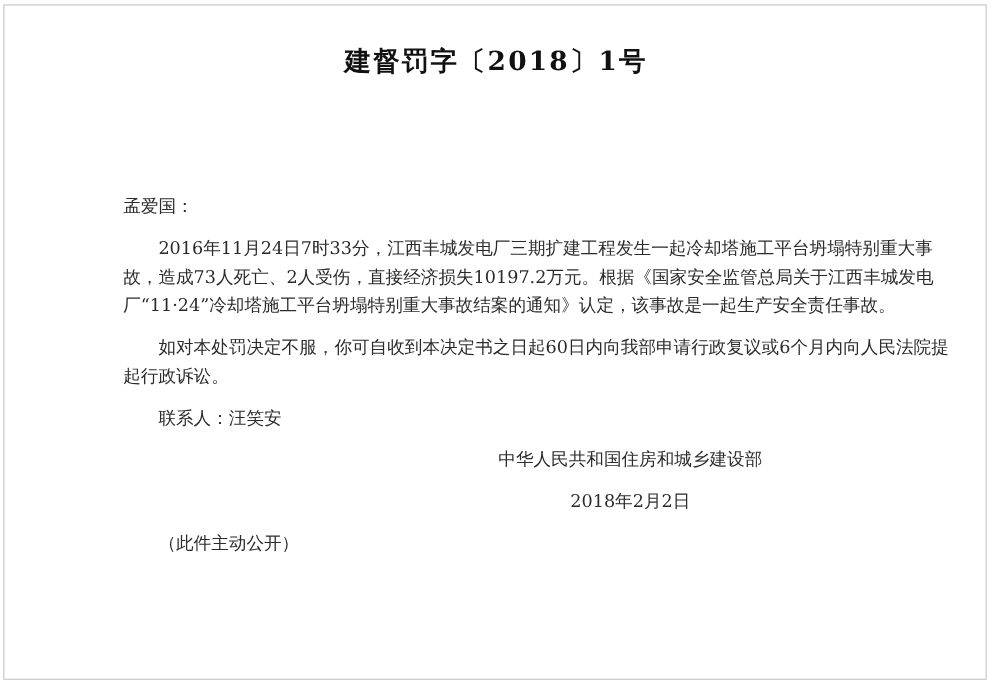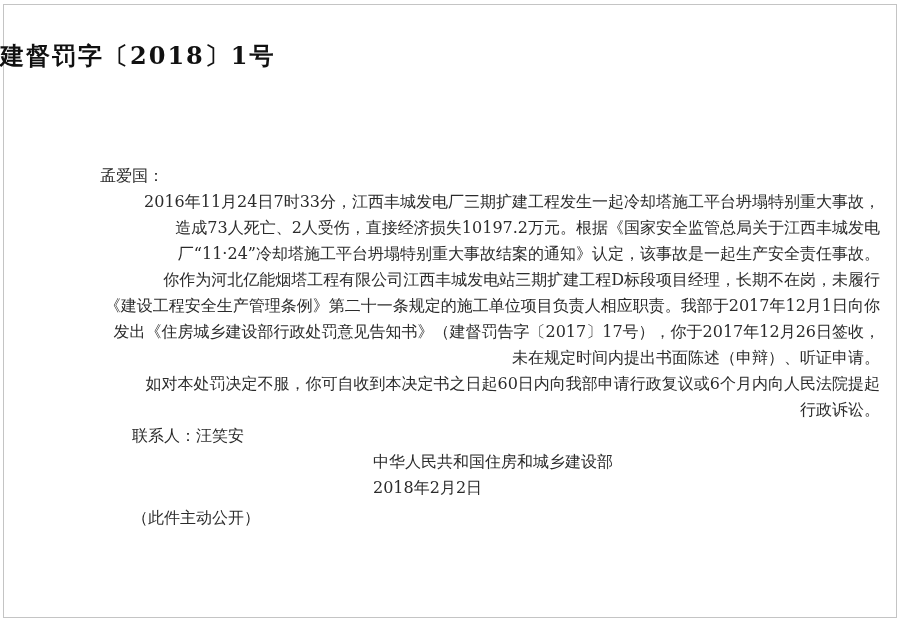--- a/index.html
+++ b/index.html
@@ -28,72 +28,72 @@
     bottom: 3px;
     border: 1px solid #c4c4c4;
     pointer-events: none;
   }
   .doc-title {
     position: absolute;
     top: 40px;
     left: 0;
     width: 100%;
     margin: 0;
-    text-align: left;
+    text-align: center;
     font-size: 24px;
     font-weight: bold;
     letter-spacing: 2px;
     color: #111111;
   }
   .content {
     position: absolute;
     left: 100px;
     top: 163px;
     width: 780px;
     font-size: 16px;
     line-height: 26px;
     color: #2b2b2b;
   }
-  .content p { margin: 0; }
+  .content p { margin: 12px; }
   .salutation { margin-bottom: 14px; }
   .para {
     text-indent: 2em;
     margin-bottom: 6px;
-    text-align: right;
+    text-align: left;
   }
   .para-last { margin-bottom: 8px; }
   .contact-person {
     text-indent: 2em;
     margin-bottom: 10px;
   }
   .contact-phone {
     text-indent: 2em;
     margin-bottom: 38px;
   }
   .signature {
     width: 400px;
     margin-left: 273px;
+    text-align: center;
     margin-bottom: 4px;
   }
   .footer-note { text-indent: 2em; }
 </style>
 </head>
 <body>
 
 <div class="page">
   <div class="page-border"></div>
 
   <h1 class="doc-title">建督罚字〔2018〕1号</h1>
 
   <div class="content">
     <p class="salutation">孟爱国：</p>
 
     <p class="para">2016年11月24日7时33分，江西丰城发电厂三期扩建工程发生一起冷却塔施工平台坍塌特别重大事故，造成73人死亡、2人受伤，直接经济损失10197.2万元。根据《国家安全监管总局关于江西丰城发电厂“11·24”冷却塔施工平台坍塌特别重大事故结案的通知》认定，该事故是一起生产安全责任事故。</p>
 
-    <p class="para">你作为河北亿能烟塔工程有限公司江西丰城发电站三期扩建工程D标段项目经理，长期不在岗，未履行《建设工程安全生产管理条例》第二十一条规定的施工单位项目负责人相应职责。我部于2017年12月1日向你发出《住房城乡建设部行政处罚意见告知书》（建督罚告字〔2017〕17号），你于2017年12月26日签收，未在规定时间内提出书面陈述（申辩）、听证申请。</p>
 
 
     <p class="para para-last">如对本处罚决定不服，你可自收到本决定书之日起60日内向我部申请行政复议或6个月内向人民法院提起行政诉讼。</p>
 
     <p class="contact-person">联系人：汪笑安</p>
 
 
     <div class="signature">
       <p>中华人民共和国住房和城乡建设部</p>
       <p>2018年2月2日</p>

